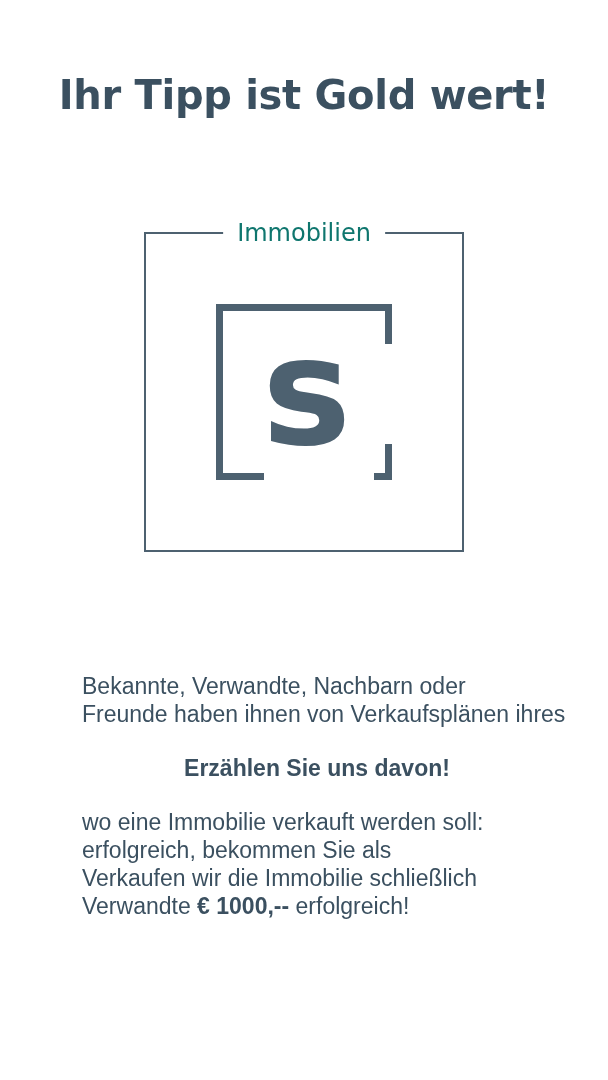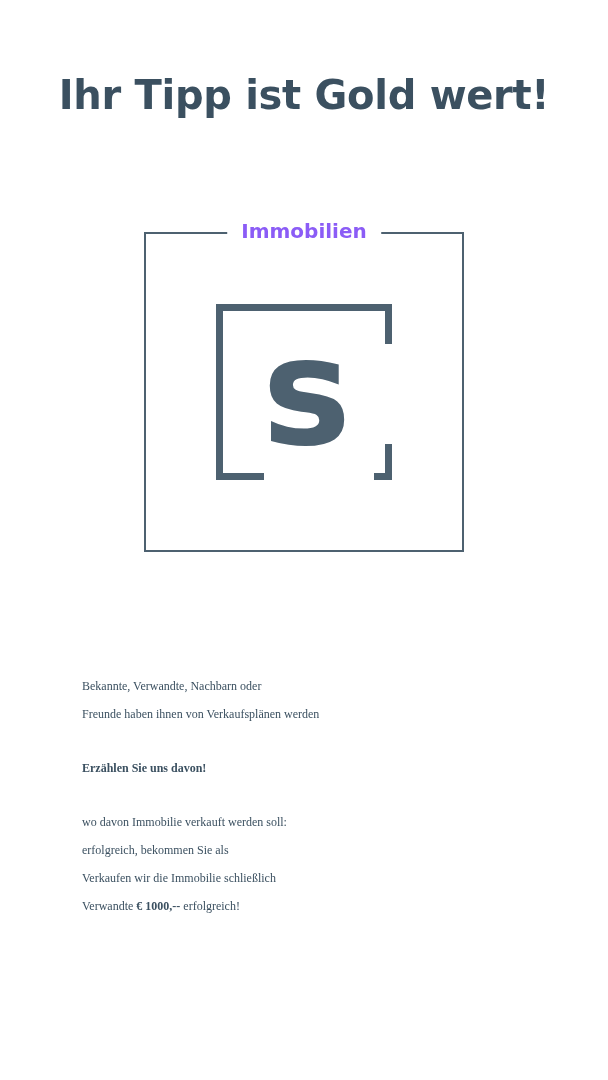--- a/index.html
+++ b/index.html
@@ -49,23 +49,23 @@
     border: 2px solid #4d6170;
     box-sizing: border-box;
   }
   .logo-label {
     position: absolute;
     top: -13px;
     left: 50%;
     transform: translateX(-50%);
     background: #ffffff;
     padding: 0 14px;
-    font-size: 20px;
-    font-weight: bold;
-    color: #8b5cf6;
+    font-size: 24px;
+    font-weight: normal;
+    color: #0f766e;
     white-space: nowrap;
     font-family: "DejaVu Sans", sans-serif;
   }
   .logo-mark {
     position: absolute;
     top: 72px;
     left: 72px;
     width: 176px;
     height: 176px;
   }
@@ -107,34 +107,35 @@
   }
 
   
   .copy {
     position: absolute;
     left: 82px;
     top: 672px;
     width: 470px;
   }
   .para {
-    font-size: 12px;
+    font-size: 23px;
     line-height: 28px;
     color: #3b5060;
-    font-family: Liberation Serif, serif;
+    font-family: Liberation Sans, sans-serif;
   }
   .para .line {
     display: block;
     white-space: nowrap;
   }
   .para.spaced {
     margin-top: 26px;
   }
   .emph {
     font-weight: bold;
+    text-align: center;
   }
   .amount {
     font-weight: bold;
   }
 </style>
 </head>
 <body>
 
 <div class="page">
 
@@ -149,28 +150,28 @@
       <div class="cut-right"></div>
       <div class="cut-bottom"></div>
       <div class="logo-s">s</div>
     </div>
   </div>
 
   <div class="copy">
 
     <div class="para">
       <span class="line">Bekannte, Verwandte, Nachbarn oder</span>
-      <span class="line">Freunde haben ihnen von Verkaufsplänen werden</span>
+      <span class="line">Freunde haben ihnen von Verkaufsplänen ihres</span>
     </div>
 
     <div class="para spaced emph">
       <span class="line">Erzählen Sie uns davon!</span>
     </div>
 
     <div class="para spaced">
-      <span class="line">wo davon Immobilie verkauft werden soll:</span>
+      <span class="line">wo eine Immobilie verkauft werden soll:</span>
       <span class="line">erfolgreich, bekommen Sie als</span>
       <span class="line">Verkaufen wir die Immobilie schließlich</span>
       <span class="line"><span>Verwandte </span><span class="amount">€ 1000,--</span><span> erfolgreich!</span></span>
     </div>
 
   </div>
 </div>
 
 </body></html>

